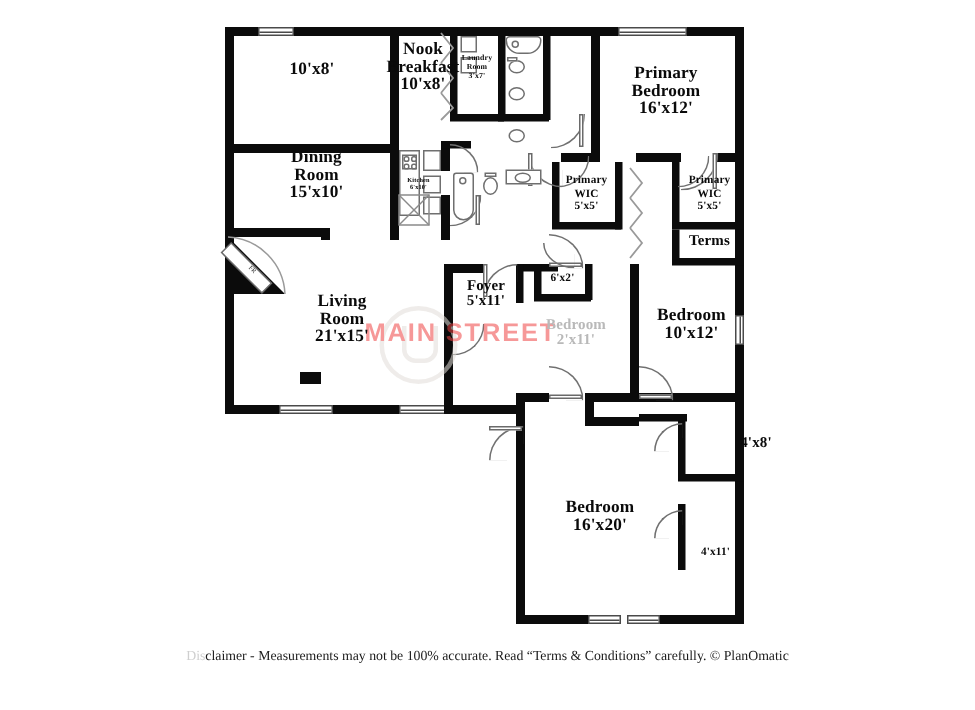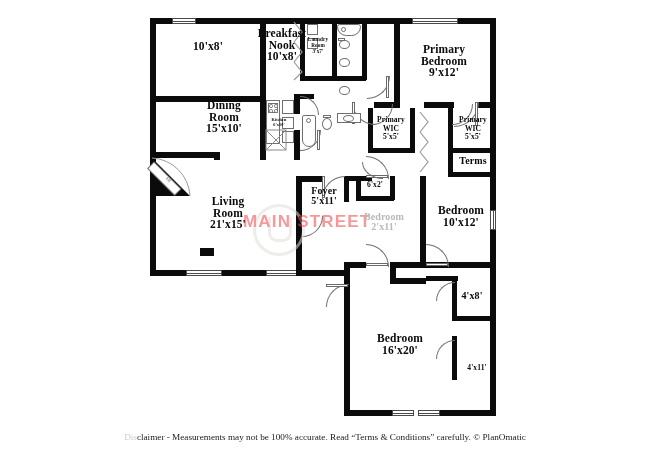--- a/index.html
+++ b/index.html
@@ -382,38 +382,38 @@
     <div class="wm-text wm-1">MAIN STREET</div>
   </div>
 
   <div class="layer">
 
     <div class="lbl big" style="left:158px; top:41px; width:100px;">
       <span class="dim">10'x8'</span>
     </div>
 
     <div class="lbl big" style="left:226px; top:28px; width:112px;">
+      <span class="dim">Nook</span>
       <span class="dim">Breakfast</span>
-      <span class="dim">Nook</span>
       <span class="dim">10'x8'</span>
     </div>
 
     <div class="lbl tiny" style="left:296px; top:37px; width:44px; line-height:1.12;">
       <span class="dim">Laundry</span>
       <span class="dim">Room</span>
       <span class="dim">3'x7'</span>
     </div>
 
     <div class="lbl big" style="left:392px; top:44px; width:104px;">
       <span class="dim">Primary</span>
       <span class="dim">Bedroom</span>
-      <span class="dim">9'x12'</span>
-    </div>
-
-    <div class="lbl big" style="left:179px; top:100px; width:90px;text-align:center;">
+      <span class="dim">16'x12'</span>
+    </div>
+
+    <div class="lbl big" style="left:166px; top:100px; width:90px;text-align:center;">
       <span class="dim">Dining</span>
       <span class="dim">Room</span>
       <span class="dim">15'x10'</span>
     </div>
 
     <div class="lbl micro" style="left:264px; top:118px; width:30px; line-height:1.15;">
       <span class="dim">Kitchen</span>
       <span class="dim">6'x10'</span>
     </div>
 
@@ -456,21 +456,21 @@
     <div class="lbl big" style="left:428px; top:205px; width:66px;">
       <span class="dim">Bedroom</span>
       <span class="dim">10'x12'</span>
     </div>
 
     <div class="lbl big" style="left:360px; top:333px; width:80px;">
       <span class="dim">Bedroom</span>
       <span class="dim">16'x20'</span>
     </div>
 
-    <div class="lbl med" style="left:458px; top:291px; width:28px;">
+    <div class="lbl med" style="left:458px; top:291px; width:28px;padding-left:32px;">
       <span class="dim">4'x8'</span>
     </div>
 
     <div class="lbl small" style="left:458px; top:364px; width:38px;">
       <span class="dim">4'x11'</span>
     </div>
   </div>
 </div>
 
 <div id="disclaimer"><span class="masked">Dis</span><span>claimer - Measurements may not be 100% accurate. Read “Terms &amp; Conditions” carefully. © PlanOmatic</span></div>

